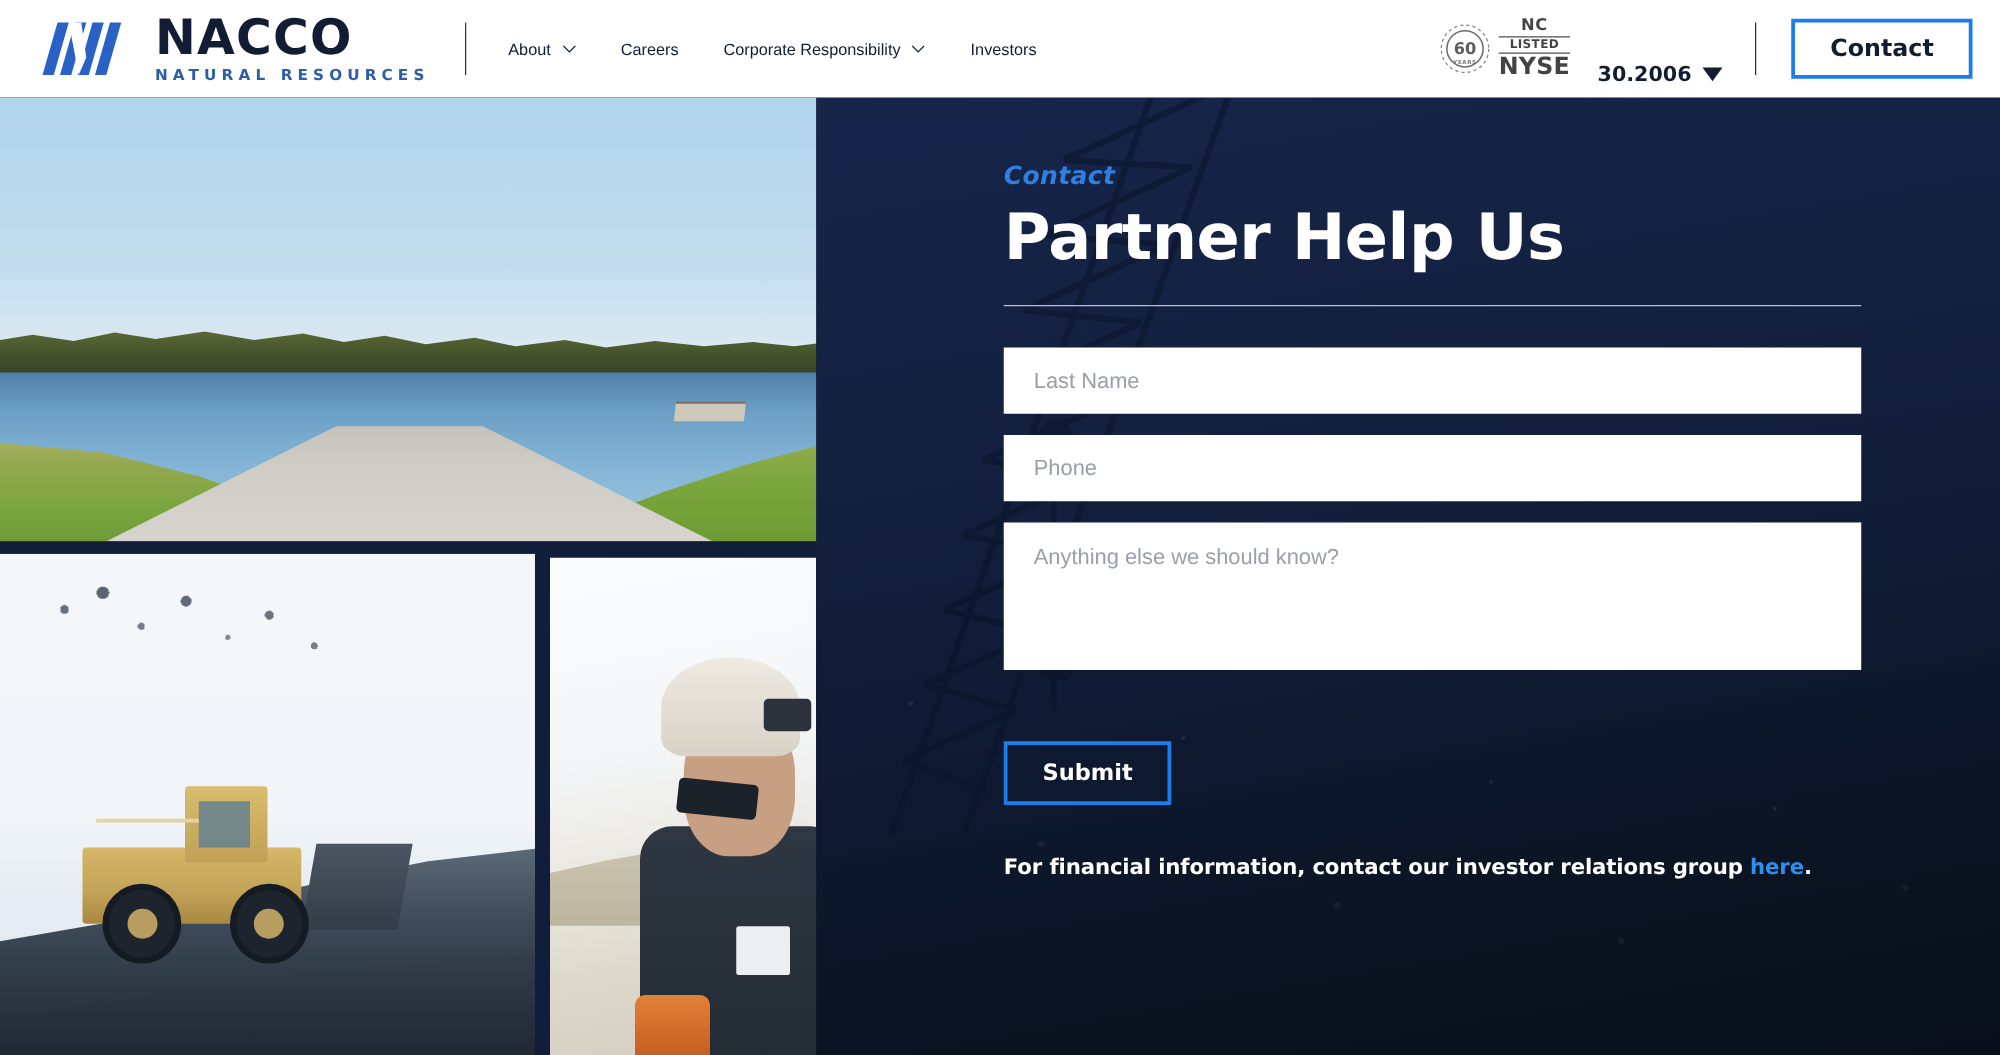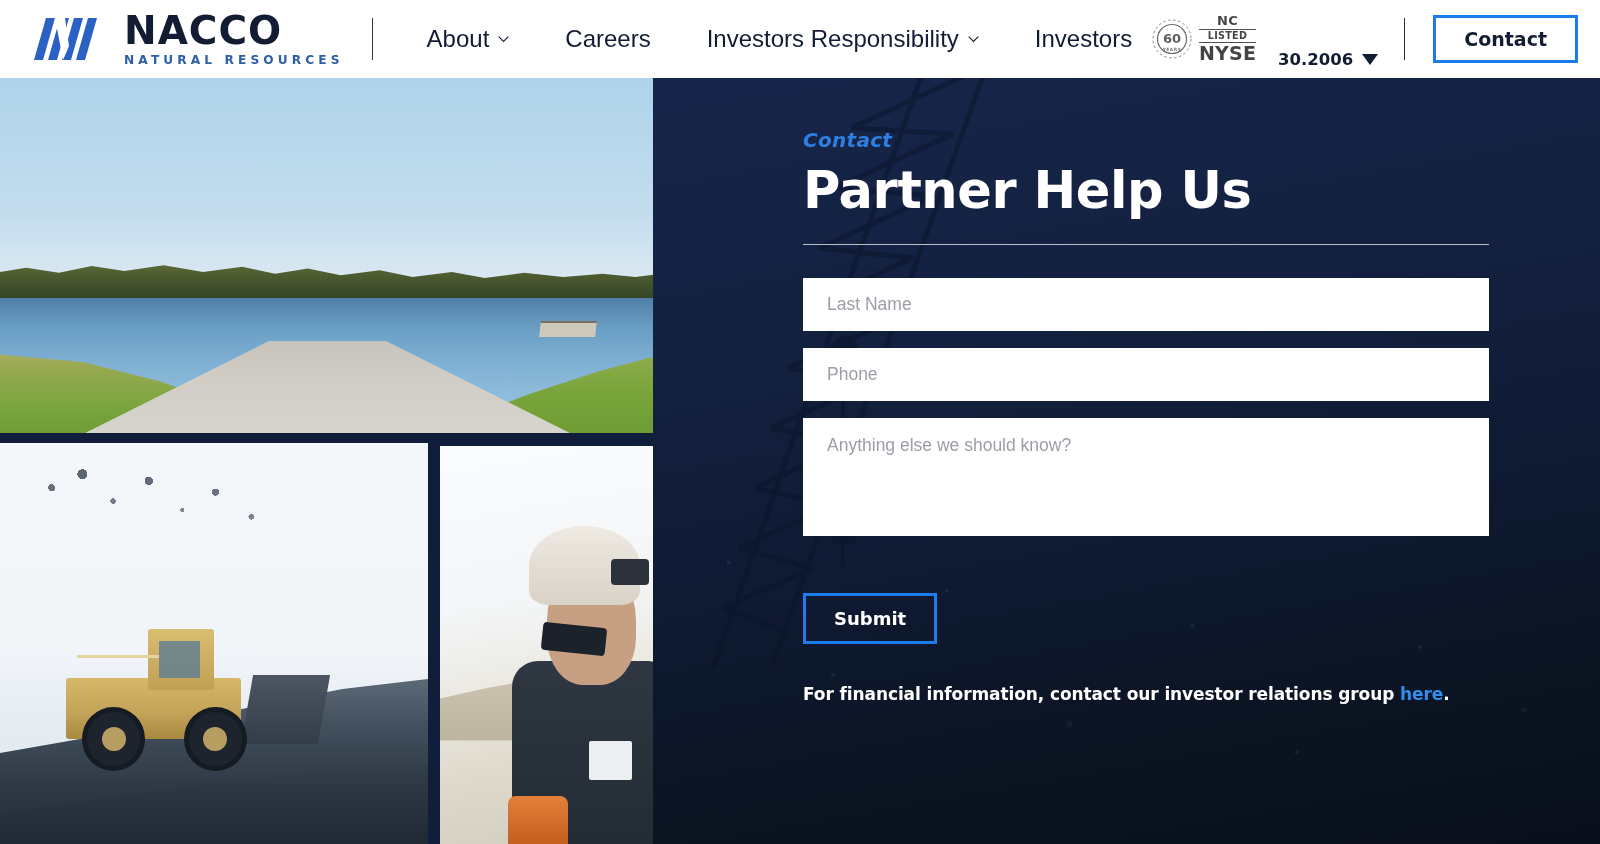--- a/index.html
+++ b/index.html
@@ -49,22 +49,22 @@
     width: 1px; height: 42px;
     background: #2b3650;
     margin: 0 34px 0 28px;
     flex: none;
   }
   .hdr-divider.right { margin: 0 28px 0 22px; background: #222c44; }
 
   .nav { display: flex; align-items: center; gap: 36px; }
   .nav-item {
     display: flex; align-items: center; gap: 9px;
-    font-size: 24px; color: #121c33;
-    cursor: pointer; white-space: nowrap; margin-left: 20px;
+    font-size: 13px; color: #121c33;
+    cursor: pointer; white-space: nowrap;
   }
   .chev {
     width: 11px; height: 7px; flex: none;
     display: inline-block;
   }
 
   .hdr-right {
     margin-left: auto; display: flex; align-items: center;
     padding-right: 22px;
   }
@@ -444,21 +444,21 @@
       <div class="nav-item">
         <span>About</span>
         <svg class="chev" viewBox="0 0 11 7">
           <path d="M0.7 0.7 L5.5 5.5 L10.3 0.7" stroke="#121c33" stroke-width="1.1" fill="none"></path>
         </svg>
       </div>
       <div class="nav-item">
         <span>Careers</span>
       </div>
       <div class="nav-item">
-        <span>Investors Responsibility</span>
+        <span>Corporate Responsibility</span>
         <svg class="chev" viewBox="0 0 11 7">
           <path d="M0.7 0.7 L5.5 5.5 L10.3 0.7" stroke="#121c33" stroke-width="1.1" fill="none"></path>
         </svg>
       </div>
       <div class="nav-item">
         <span>Investors</span>
       </div>
     </nav>
 
     <div class="hdr-right">

